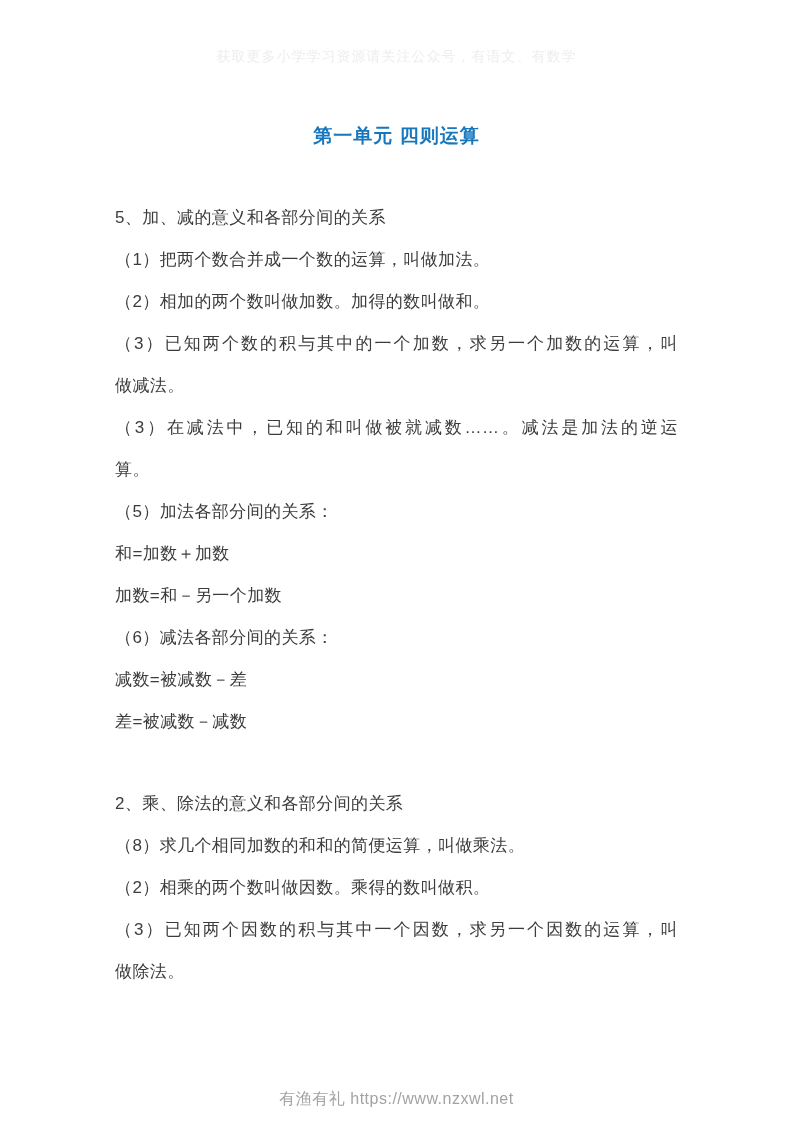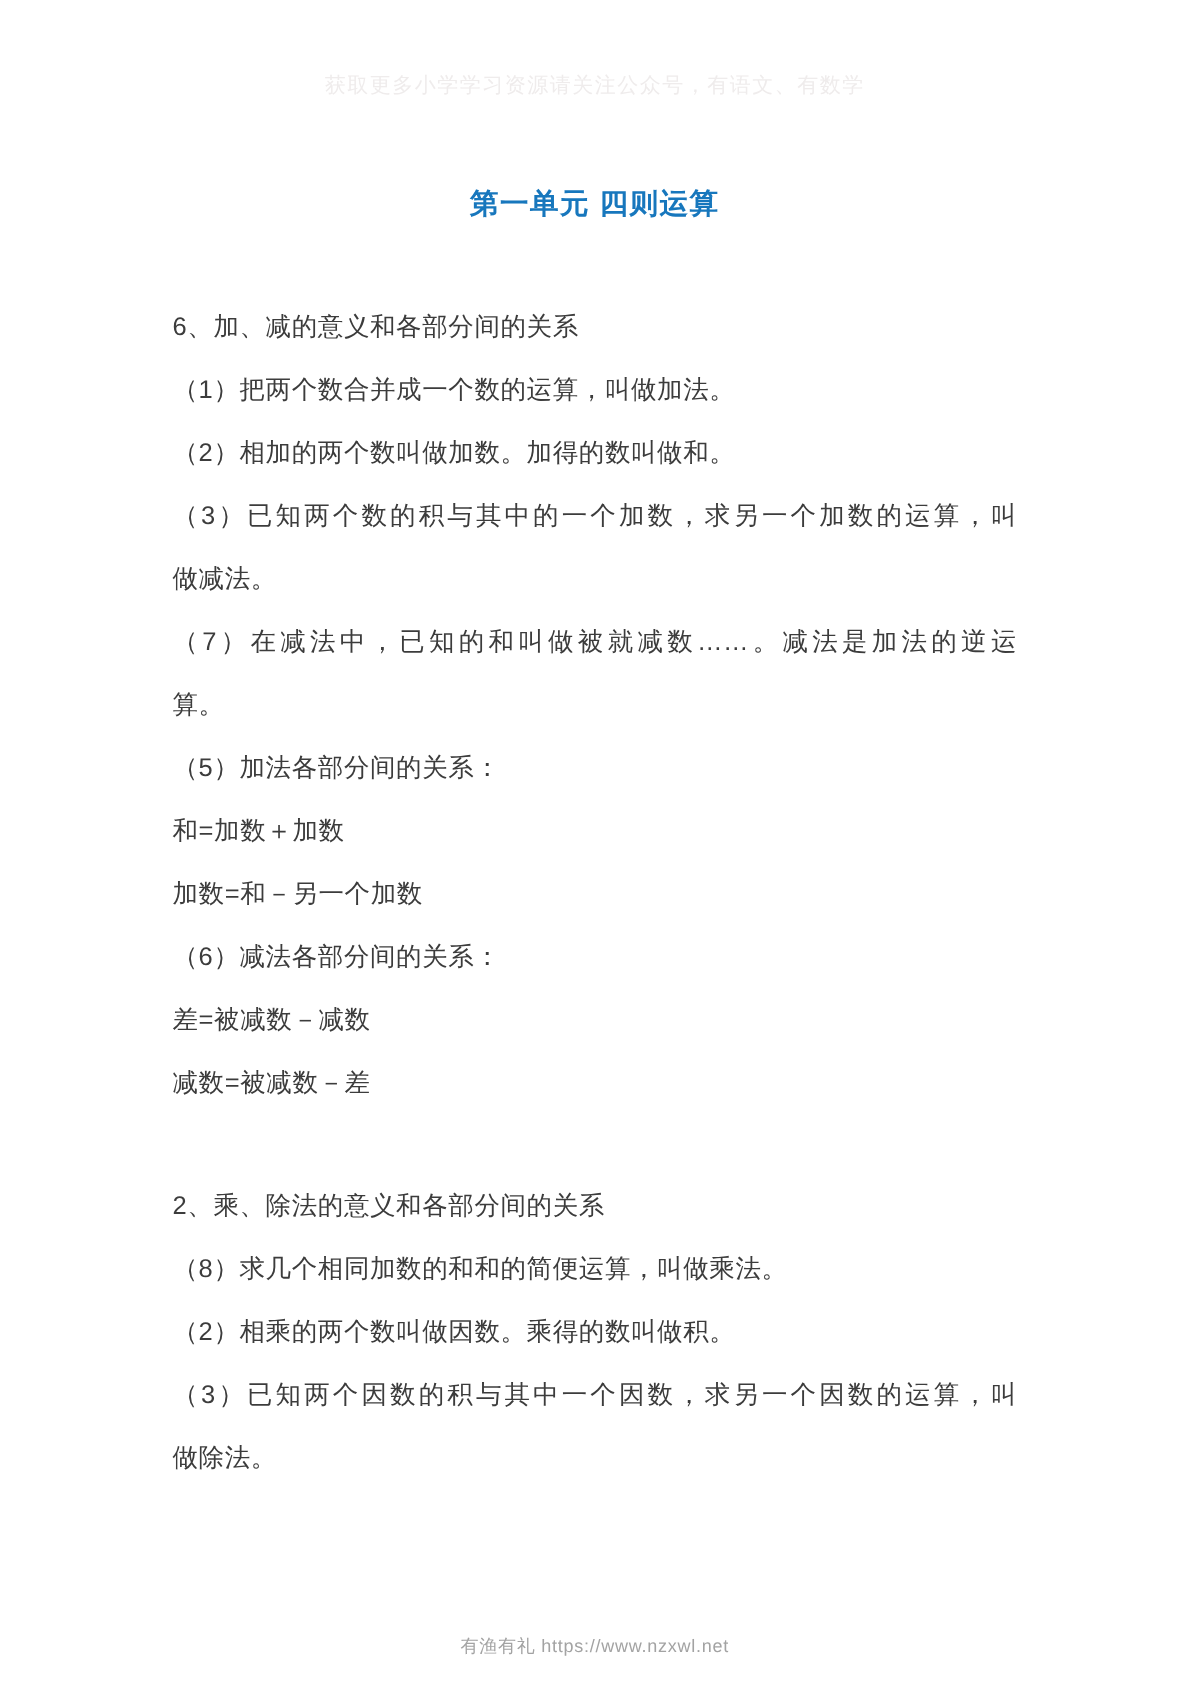--- a/index.html
+++ b/index.html
@@ -60,47 +60,47 @@
   }
   .line.spacer {
     height: 40px;
   }
   .footer {
     position: absolute;
     top: 1068px;
     left: 0;
     width: 100%;
     text-align: center;
-    font-size: 12px;
+    font-size: 16px;
     color: var(--footer-color, #a3a3a3);
     letter-spacing: 0.5px;
   }
 </style>
 </head>
 <body>
 
 <div class="page" style="--title-color: #1777bd; --text-color: #3c3c3c; --footer-color: #a3a3a3; --watermark-color: #efecec;">
   <div class="watermark">获取更多小学学习资源请关注公众号，有语文、有数学</div>
 
   <div class="doc-title">第一单元 四则运算</div>
 
   <div class="content">
-      <div class="line ">6、加、减的意义和各部分间的关系</div>
+      <div class="line ">5、加、减的意义和各部分间的关系</div>
       <div class="line ">（1）把两个数合并成一个数的运算，叫做加法。</div>
       <div class="line ">（2）相加的两个数叫做加数。加得的数叫做和。</div>
       <div class="line stretch">（3）已知两个数的积与其中的一个加数，求另一个加数的运算，叫</div>
       <div class="line ">做减法。</div>
-      <div class="line stretch">（7）在减法中，已知的和叫做被就减数……。减法是加法的逆运</div>
+      <div class="line stretch">（3）在减法中，已知的和叫做被就减数……。减法是加法的逆运</div>
       <div class="line ">算。</div>
       <div class="line ">（5）加法各部分间的关系：</div>
       <div class="line ">和=加数＋加数</div>
       <div class="line ">加数=和－另一个加数</div>
       <div class="line ">（6）减法各部分间的关系：</div>
+      <div class="line ">减数=被减数－差</div>
       <div class="line ">差=被减数－减数</div>
-      <div class="line ">减数=被减数－差</div>
       <div class="line spacer"></div>
       <div class="line ">2、乘、除法的意义和各部分间的关系</div>
       <div class="line ">（8）求几个相同加数的和和的简便运算，叫做乘法。</div>
       <div class="line ">（2）相乘的两个数叫做因数。乘得的数叫做积。</div>
       <div class="line stretch">（3）已知两个因数的积与其中一个因数，求另一个因数的运算，叫</div>
       <div class="line ">做除法。</div>
     </div>
 
   <div class="footer">有渔有礼 https://www.nzxwl.net</div>
 </div>

